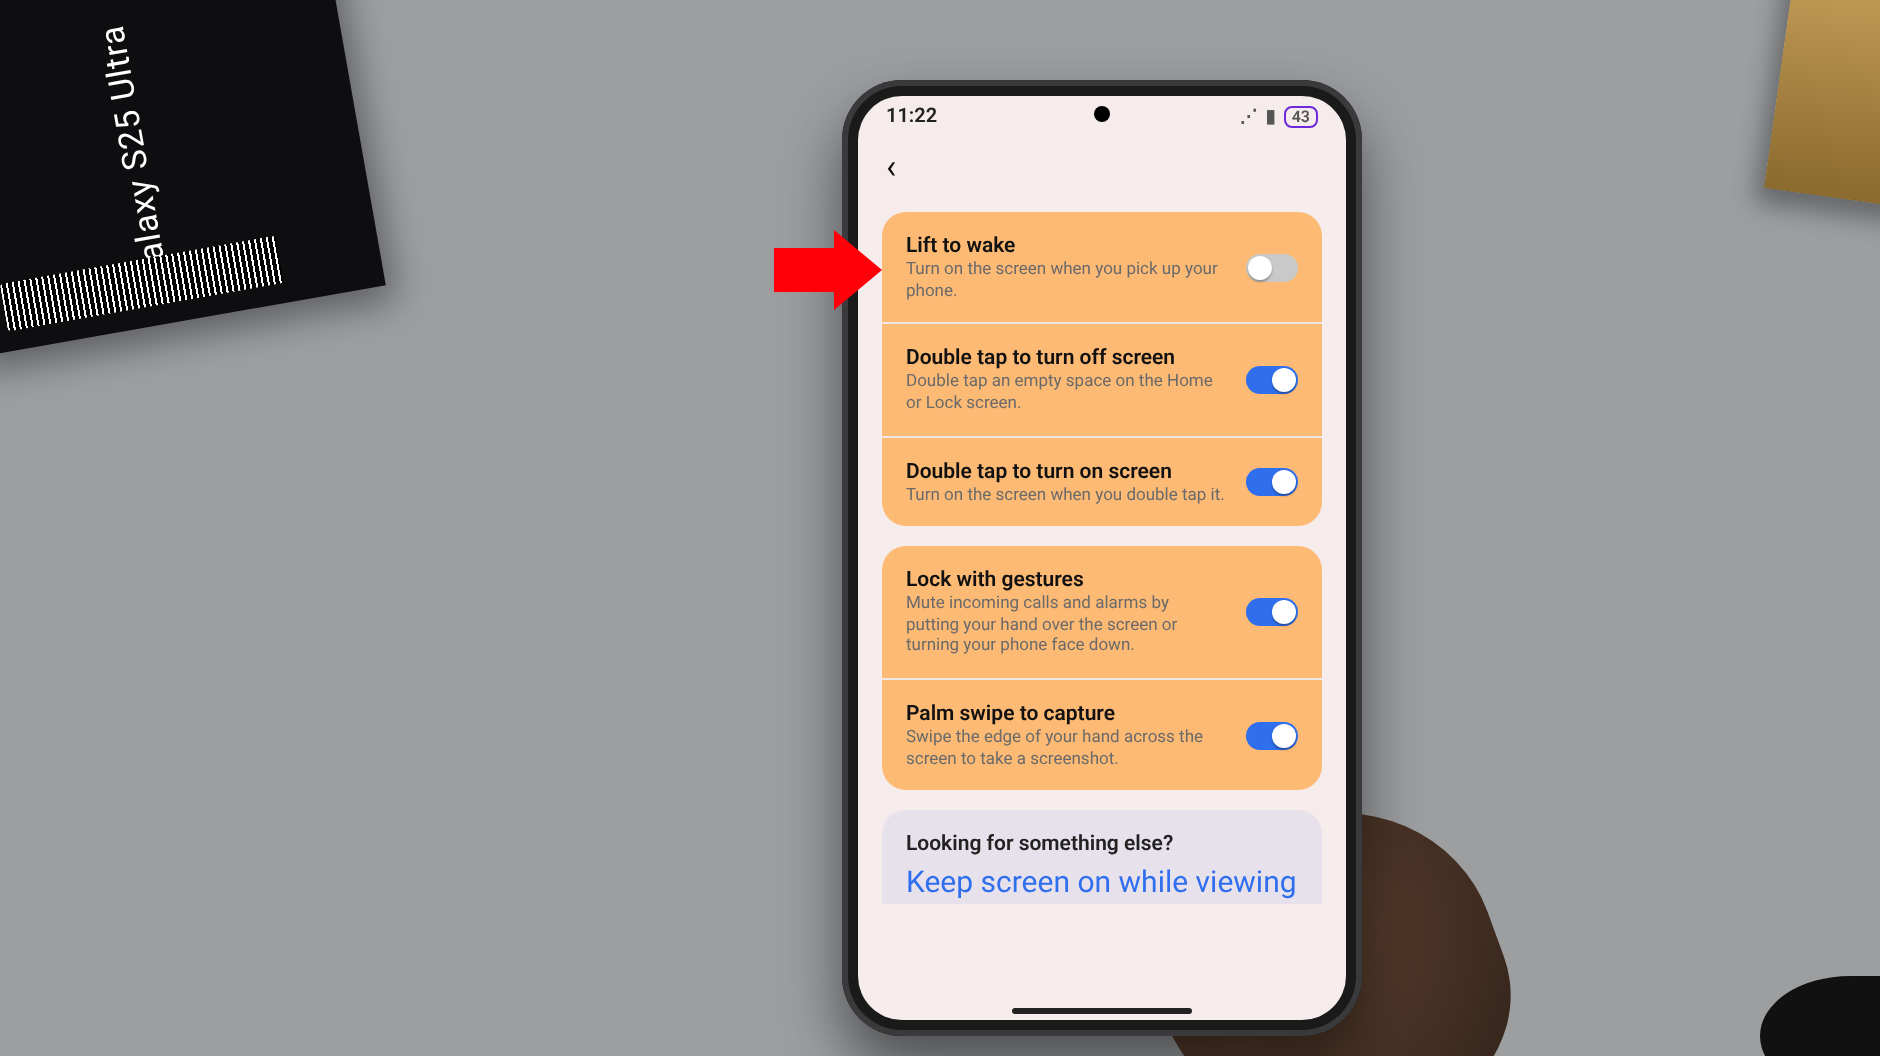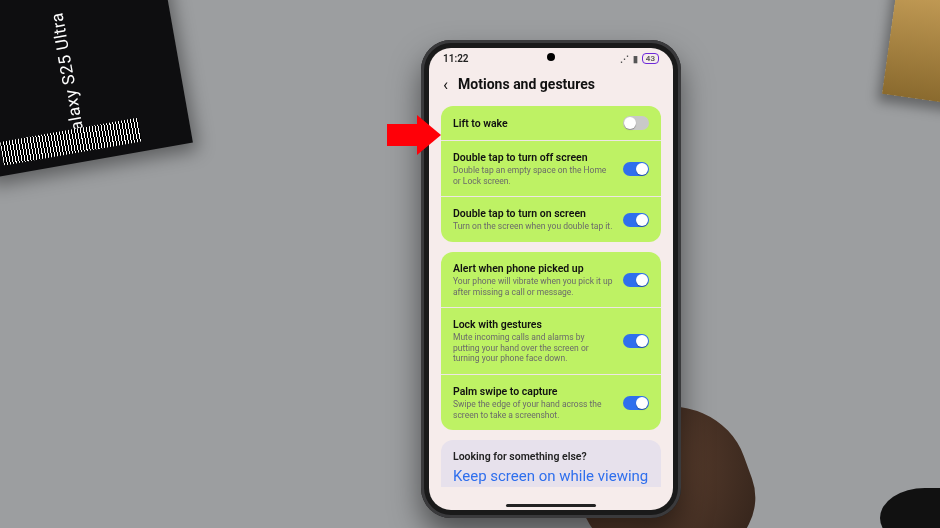--- a/index.html
+++ b/index.html
@@ -79,21 +79,21 @@
   .status-right { display: flex; gap: 4px; align-items: center; font-size: 9px; color: #555; }
   .battpill { border: 1px solid #6d28d9; border-radius: 4px; padding: 0 3px; font-size: 8px; }
   .header {
     display: flex; align-items: center; gap: 10px;
     padding: 10px 14px 12px;
   }
   .back { font-size: 17px; color: #111; }
   .title { font-size: 14px; font-weight: 700; color: #111; }
   .list { flex: 1; overflow: hidden; padding: 0 12px; }
   .card {
-    background: #bef264; border-radius: 12px;
+    background: #fdba74; border-radius: 12px;
     margin-bottom: 10px;
   }
   .row {
     display: flex; justify-content: space-between; align-items: center;
     padding: 10px 12px; gap: 10px;
   }
   .row + .row { border-top: 1px solid #eee6e5; }
   .rtext { flex: 1; }
   .rtitle { font-size: 10.5px; font-weight: 600; color: #111; }
   .rdesc { font-size: 8.5px; color: #6a6a6a; line-height: 1.25; margin-top: 1px; }
@@ -150,56 +150,49 @@
       <span>11:22</span>
       <span class="status-right">
         <span>⋰</span>
         <span>▮</span>
         <span class="battpill">43</span>
       </span>
     </div>
 
     <div class="header">
       <span class="back">‹</span>
-      <span class="title">Motions and gestures</span>
     </div>
 
     <div class="list">
 
       <div class="card">
         <div class="row">
           <div class="rtext">
             <div class="rtitle">Lift to wake</div>
+            <div class="rdesc">Turn on the screen when you pick up your phone.</div>
           </div>
           <div class="toggle"></div>
         </div>
         <div class="row">
           <div class="rtext">
             <div class="rtitle">Double tap to turn off screen</div>
             <div class="rdesc">Double tap an empty space on the Home or Lock screen.</div>
           </div>
           <div class="toggle on"></div>
         </div>
         <div class="row">
           <div class="rtext">
             <div class="rtitle">Double tap to turn on screen</div>
             <div class="rdesc">Turn on the screen when you double tap it.</div>
           </div>
           <div class="toggle on"></div>
         </div>
       </div>
 
       <div class="card">
-        <div class="row">
-          <div class="rtext">
-            <div class="rtitle">Alert when phone picked up</div>
-            <div class="rdesc">Your phone will vibrate when you pick it up after missing a call or message.</div>
-          </div>
-          <div class="toggle on"></div>
-        </div>
         <div class="row">
           <div class="rtext">
             <div class="rtitle">Lock with gestures</div>
             <div class="rdesc">Mute incoming calls and alarms by putting your hand over the screen or turning your phone face down.</div>
           </div>
           <div class="toggle on"></div>
         </div>
         <div class="row">
           <div class="rtext">
             <div class="rtitle">Palm swipe to capture</div>

